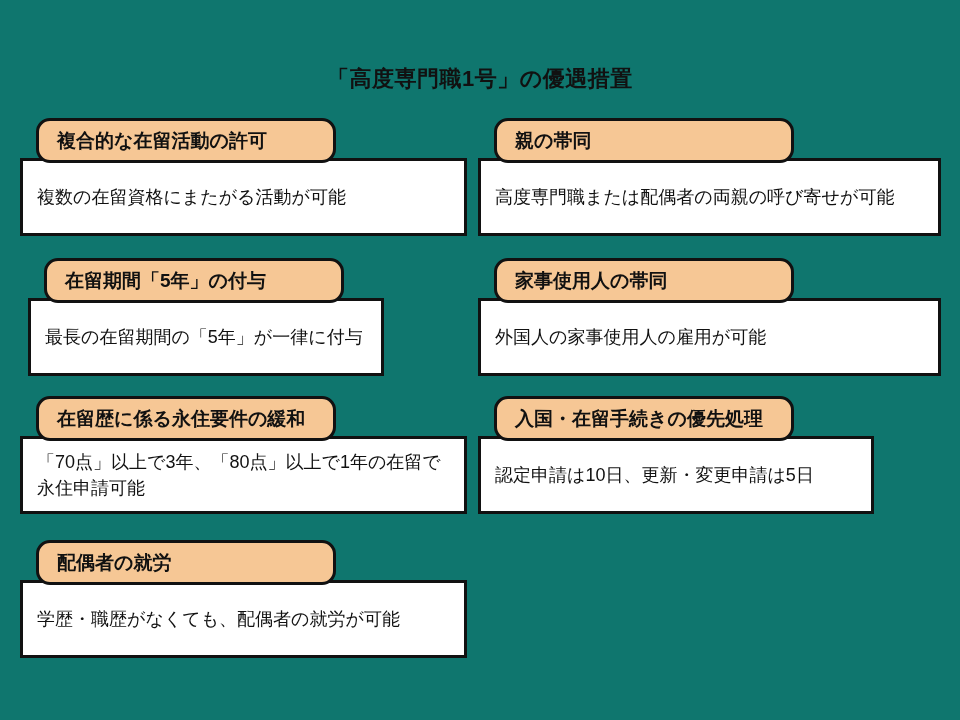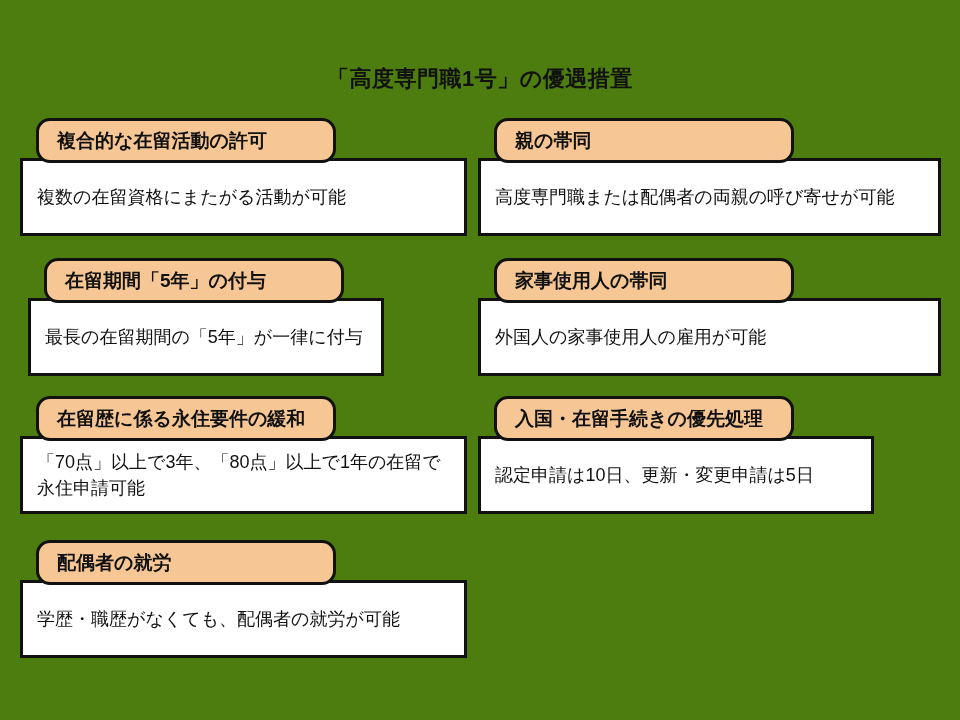--- a/index.html
+++ b/index.html
@@ -7,21 +7,21 @@
     padding: 0;
   }
   body {
     font-family: "Liberation Sans", "DejaVu Sans", sans-serif;
     background: #ffffff;
   }
   .canvas {
     position: relative;
     width: 960px;
     height: 720px;
-    background: #4d7c0f;
+    background: #0f766e;
     overflow: hidden;
   }
   .page-title {
     position: absolute;
     top: 64px;
     left: 0;
     width: 100%;
     text-align: center;
     font-size: 22px;
     font-weight: 700;

